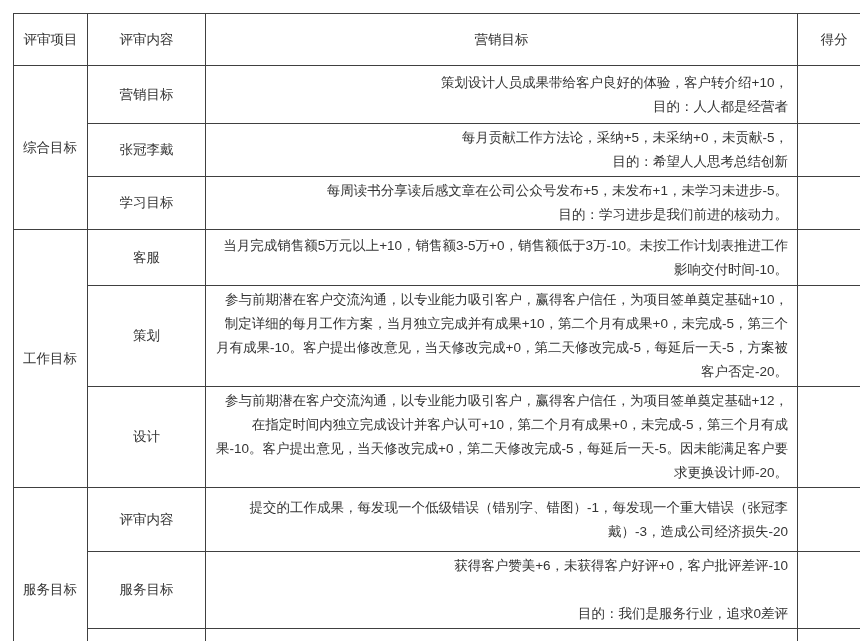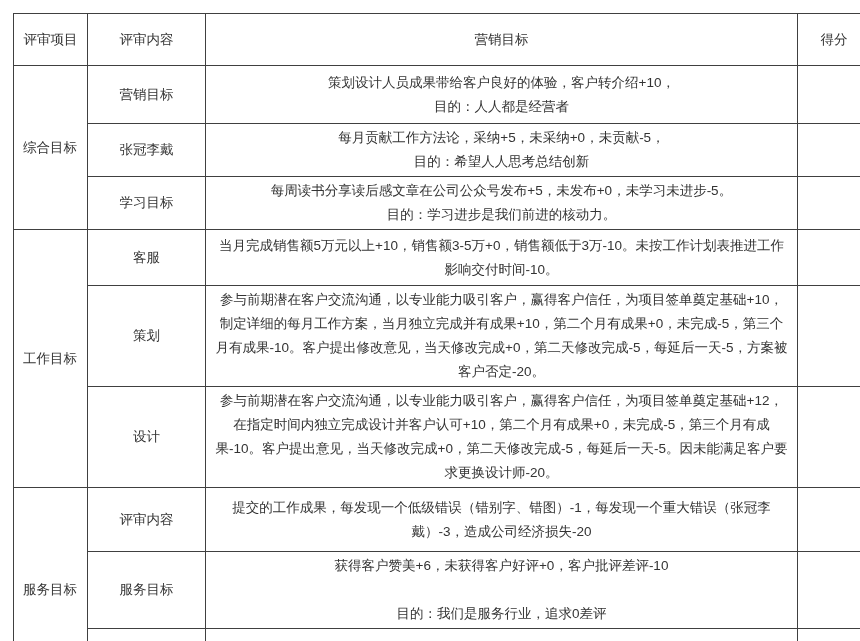--- a/index.html
+++ b/index.html
@@ -32,21 +32,21 @@
     line-height: 24px;
     font-weight: normal;
     vertical-align: middle;
     padding: 2px 9px;
     overflow: hidden;
   }
   table.review-table { border: 1px solid #404040; border-bottom-width: 2px; }
   th.h-cell { text-align: center; }
   td.category-cell { text-align: left; }
   td.item-cell { text-align: center; }
-  td.content-cell { text-align: center; }
+  td.content-cell { text-align: right; }
   td.score-cell { background: #ffffff; }
   .line { min-height: 24px; }
   
   tr.rh  { height: 52px; }
   tr.r1  { height: 58px; }
   tr.r2  { height: 50px; }
   tr.r3  { height: 48px; }
   tr.r4  { height: 56px; }
   tr.r5  { height: 93px; }
   tr.r6  { height: 77px; }
@@ -87,21 +87,21 @@
       <td class="item-cell">张冠李戴</td>
       <td class="content-cell">
         <div class="line">每月贡献工作方法论，采纳+5，未采纳+0，未贡献-5，</div>
         <div class="line">目的：希望人人思考总结创新</div>
       </td>
       <td class="score-cell"></td>
     </tr>
     <tr class="r3">
       <td class="item-cell">学习目标</td>
       <td class="content-cell">
-        <div class="line">每周读书分享读后感文章在公司公众号发布+5，未发布+0，未学习未进步-5。</div>
+        <div class="line">每周读书分享读后感文章在公司公众号发布+5，未发布+1，未学习未进步-5。</div>
         <div class="line">目的：学习进步是我们前进的核动力。</div>
       </td>
       <td class="score-cell"></td>
     </tr>
 
     <tr class="r4">
       <td class="category-cell" rowspan="3">工作目标</td>
       <td class="item-cell">客服</td>
       <td class="content-cell">
         <div class="line">当月完成销售额5万元以上+10，销售额3-5万+0，销售额低于3万-10。未按工作计划表推进工作影响交付时间-10。</div>

